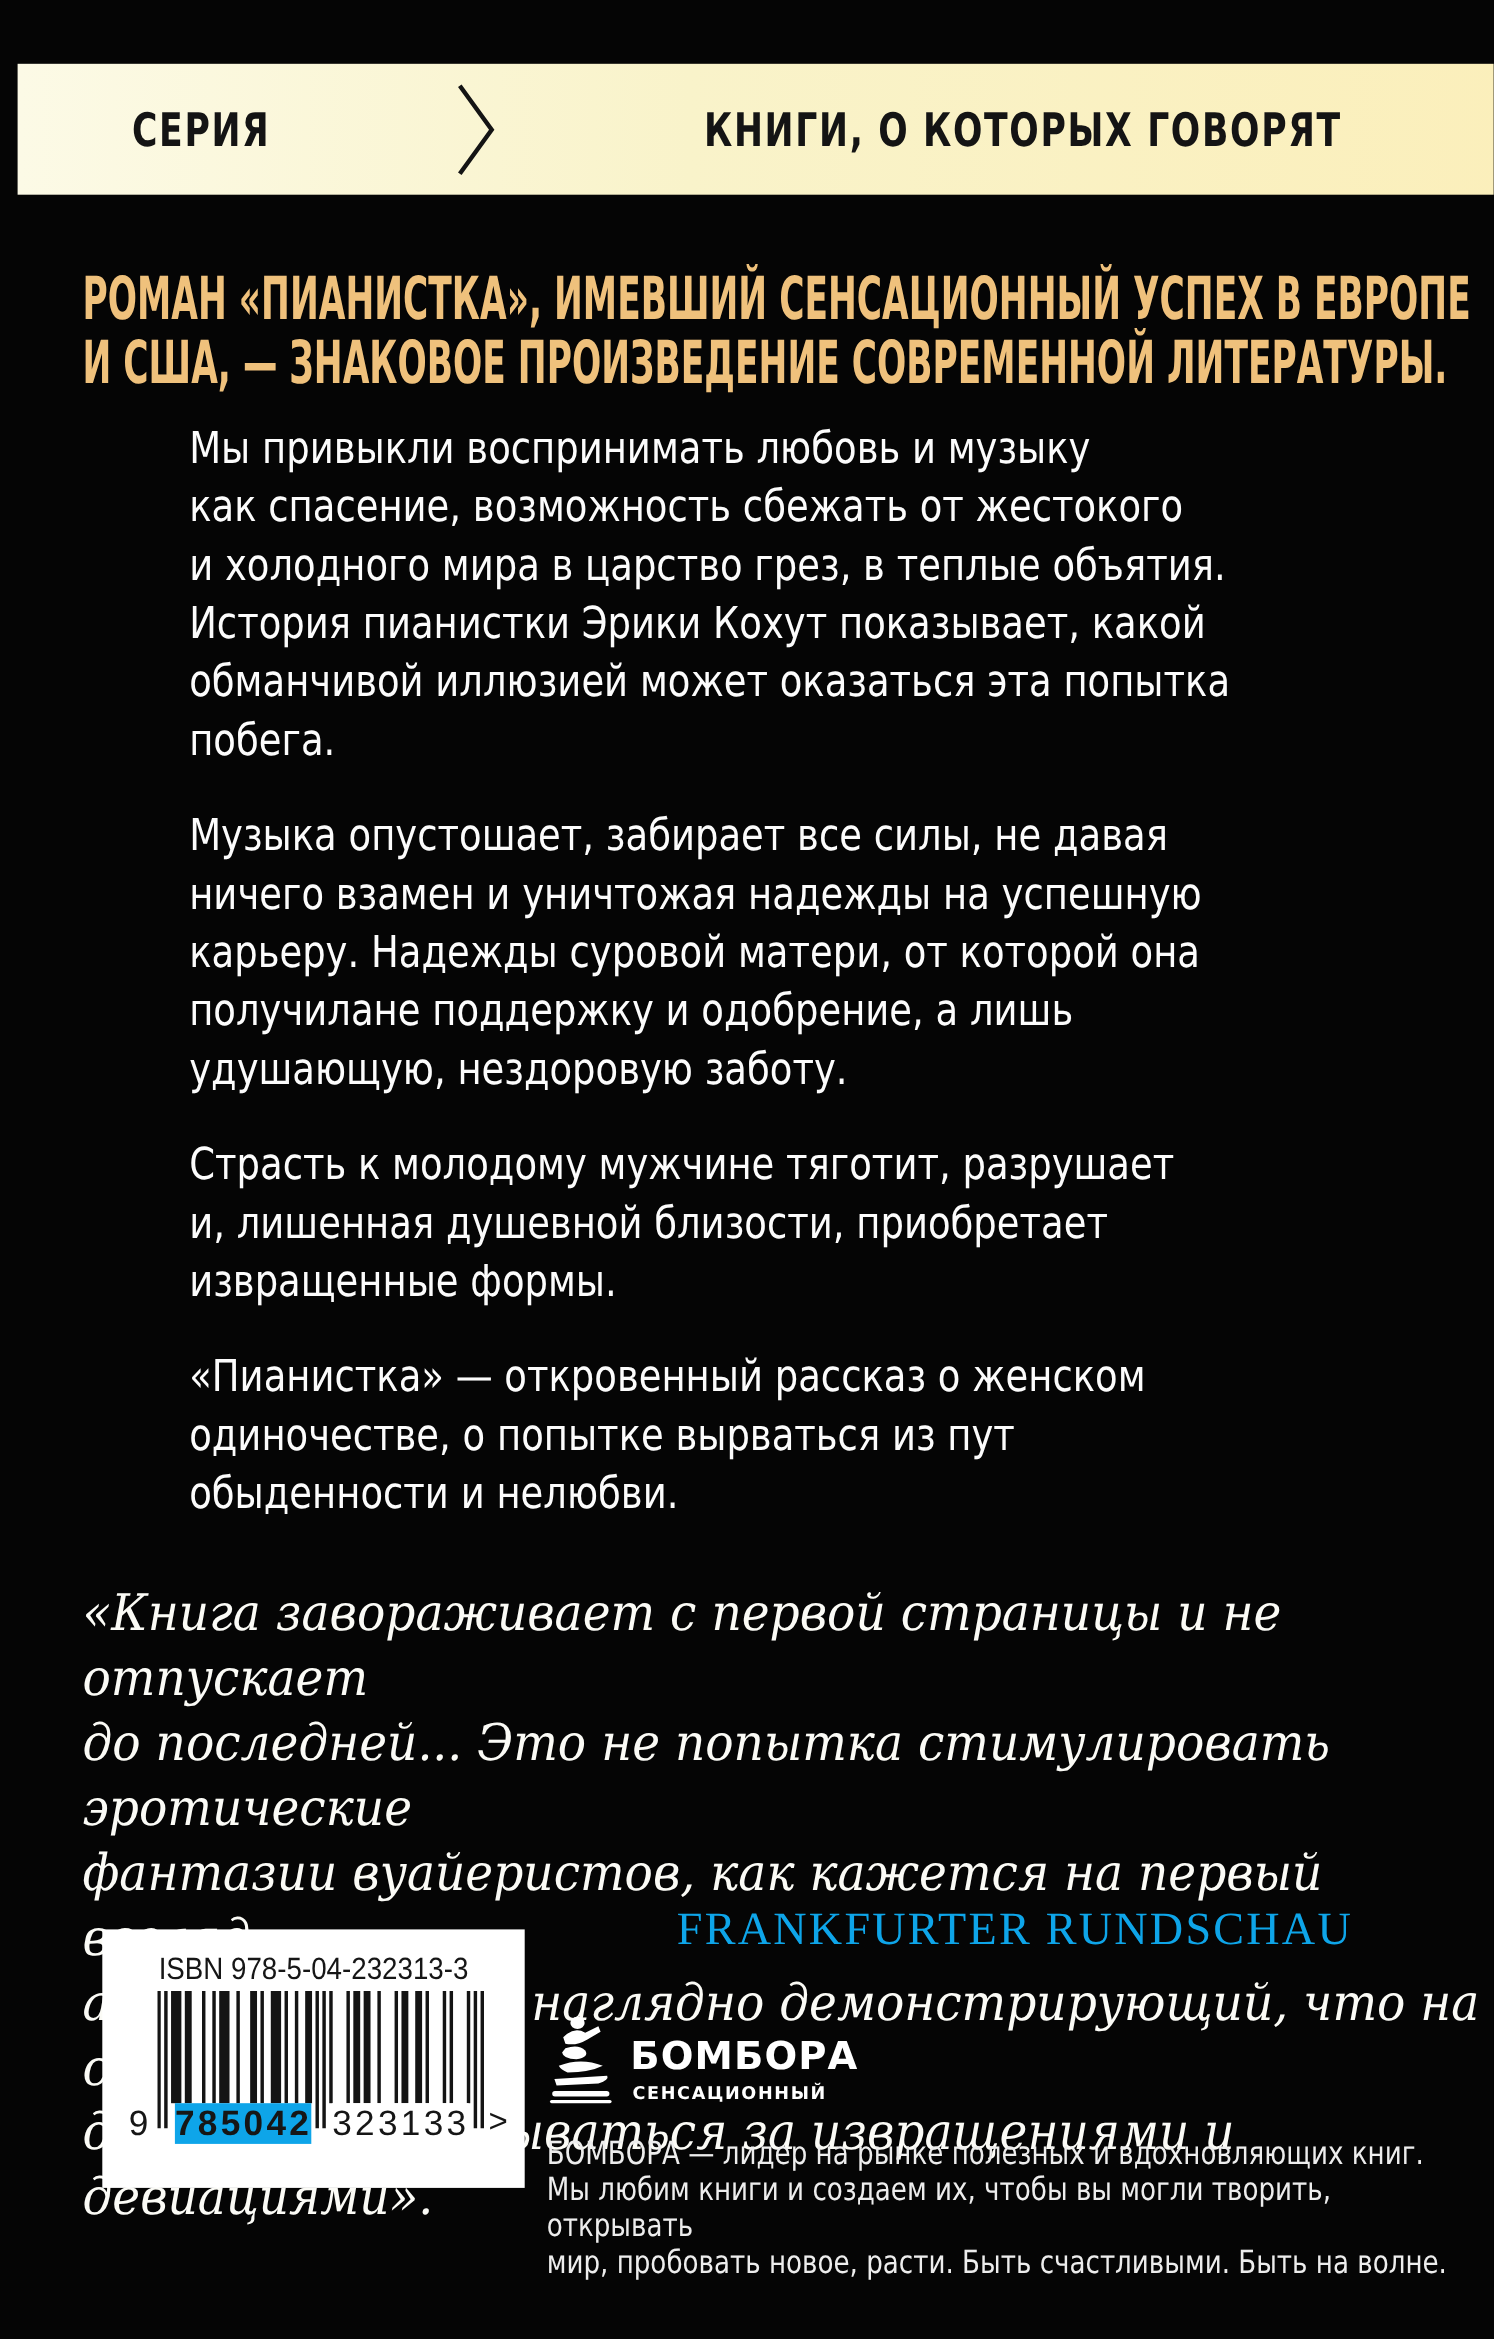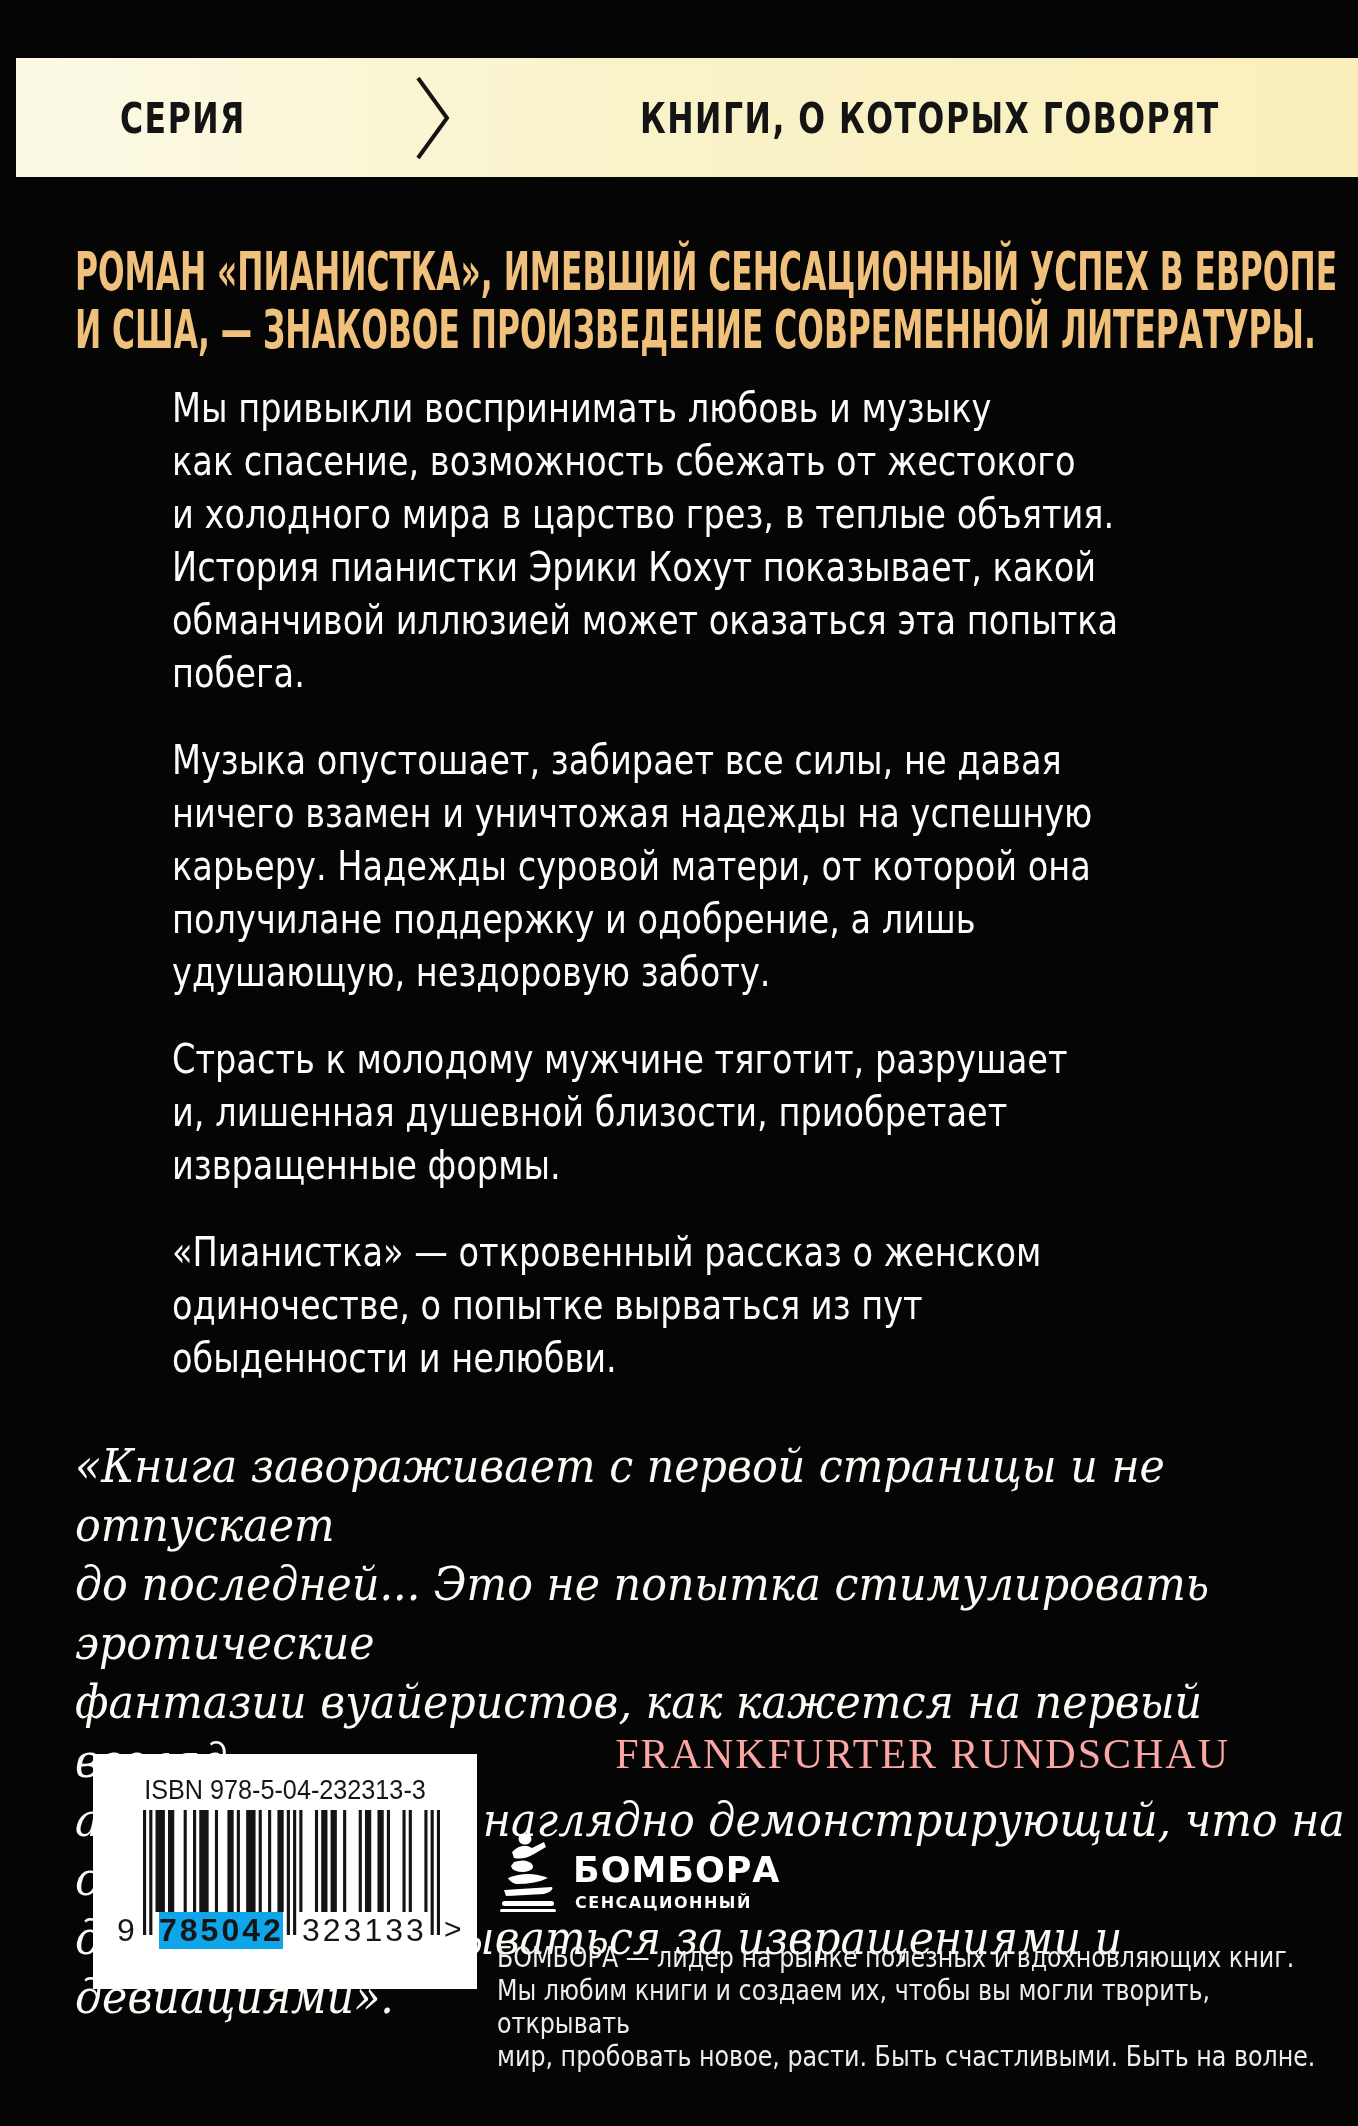--- a/index.html
+++ b/index.html
@@ -23,21 +23,21 @@
   .body-text{position:absolute;left:172px;top:382px;width:1340px;}
   .body-text p{margin:0 0 34px 0;font-size:40px;line-height:53px;color:#FCFCFC;
       white-space:pre-line;transform:scaleX(0.84);transform-origin:left top;}
   
   .quote{position:absolute;left:75px;top:1437px;width:1400px;
       font-family:"DejaVu Serif",serif;font-style:italic;
       font-size:46px;line-height:59px;color:#FBFBF6;white-space:pre-line;
       transform:scaleX(0.93);transform-origin:left top;}
   .quote-attrib{position:absolute;left:0;top:1730px;width:1230px;text-align:right;
       font-family:"Liberation Serif",serif;font-size:42px;letter-spacing:2px;
-      color:#fca5a5;white-space:nowrap;}
+      color:#0ea5e9;white-space:nowrap;}
   
   .barcode-box{position:absolute;left:93px;top:1754px;width:384px;height:235px;background:#FFFFFF;}
   .isbn{position:absolute;left:0;right:0;top:20px;text-align:center;
       font-family:"Liberation Sans",sans-serif;font-size:28px;color:#161616;
       transform:scaleX(0.9);transform-origin:center top;white-space:nowrap;}
   .bars{position:absolute;left:50px;top:56px;width:297px;height:125px;fill:#141414;}
   .bd{position:absolute;top:158px;font-family:"Liberation Sans",sans-serif;
       font-size:32px;color:#161616;white-space:nowrap;}
   .bd-lead{left:24px;}
   .bd-g1{left:66px;width:124px;text-align:left;letter-spacing:3px;background:#0ea5e9;font-weight:bold;}

